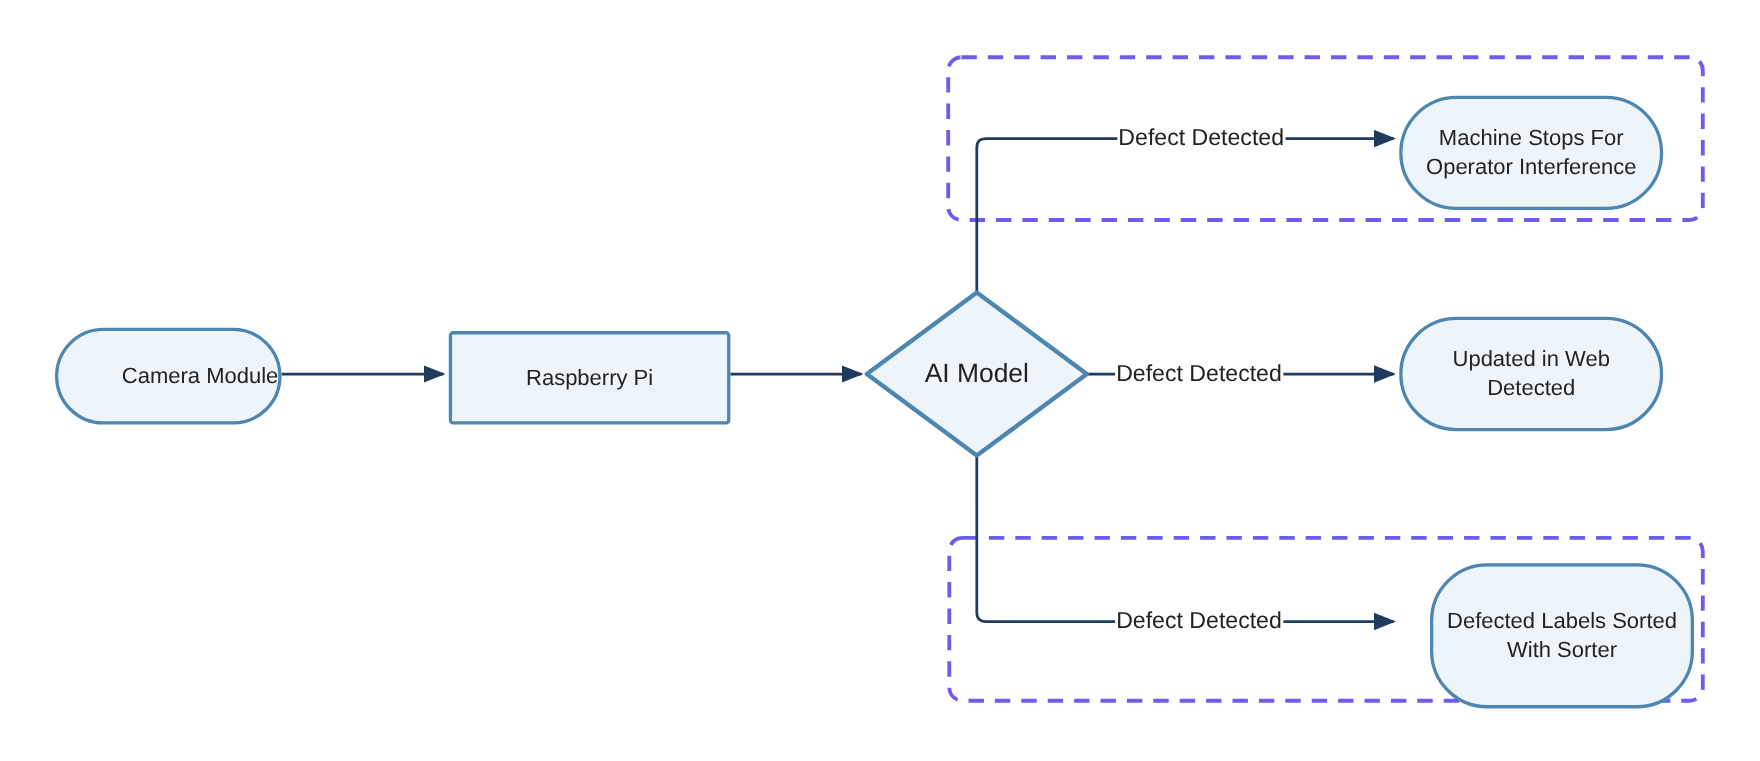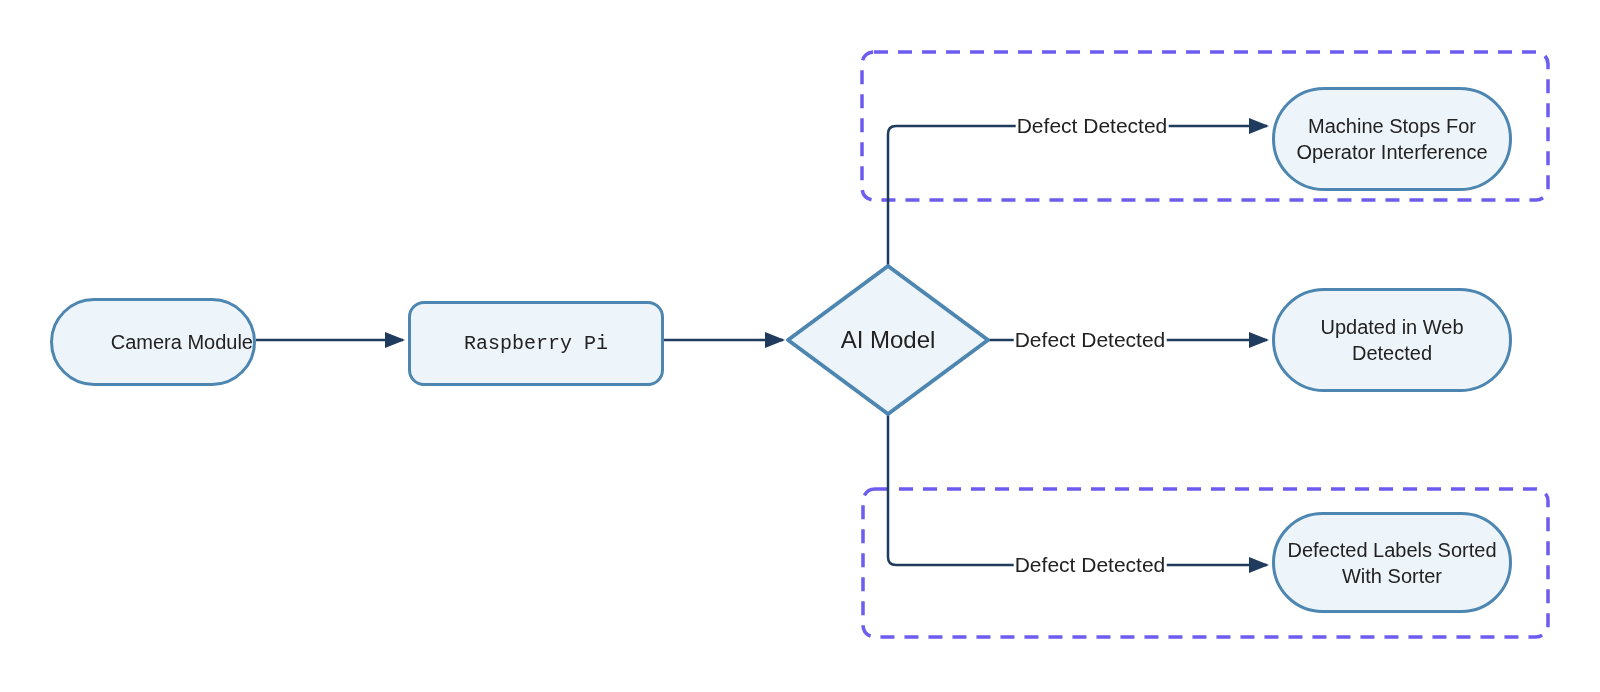--- a/index.html
+++ b/index.html
@@ -53,26 +53,26 @@
     border:3px solid var(--node-border);
     display:flex;
     align-items:center;
     justify-content:center;
     text-align:center;
     font-size:20px;
     line-height:26px;
     color:var(--text);
   }
   .stadium{ border-radius:52px; }
-  .rounded-rect{ border-radius:16px;font-family:Liberation Mono, monospace; }
+  .rounded-rect{ border-radius:4px; }
   .node-camera   { left:50px;  top:298px; width:206px; height:88px;  border-radius:44px;justify-content:flex-end; }
   .node-raspberry{ left:408px; top:301px; width:256px; height:85px; }
   .node-machine  { left:1272px; top:74px;  width:240px; height:104px;margin-top:13px; }
   .node-web      { left:1272px; top:288px; width:240px; height:104px; }
-  .node-sorter   { left:1272px; top:512px; width:240px; height:101px; }
+  .node-sorter   { left:1300px; top:512px; width:240px; height:132px; }
   .diamond-label{
     position:absolute;
     left:808px; top:320px; width:160px; height:40px;
     display:flex; align-items:center; justify-content:center;
     font-size:24px; color:var(--text);
   }
   .txt{ display:block; }
   .node-machine .txt{ max-width:200px; }
   .node-web .txt{ max-width:160px; }
   .node-sorter .txt{ max-width:218px; }

